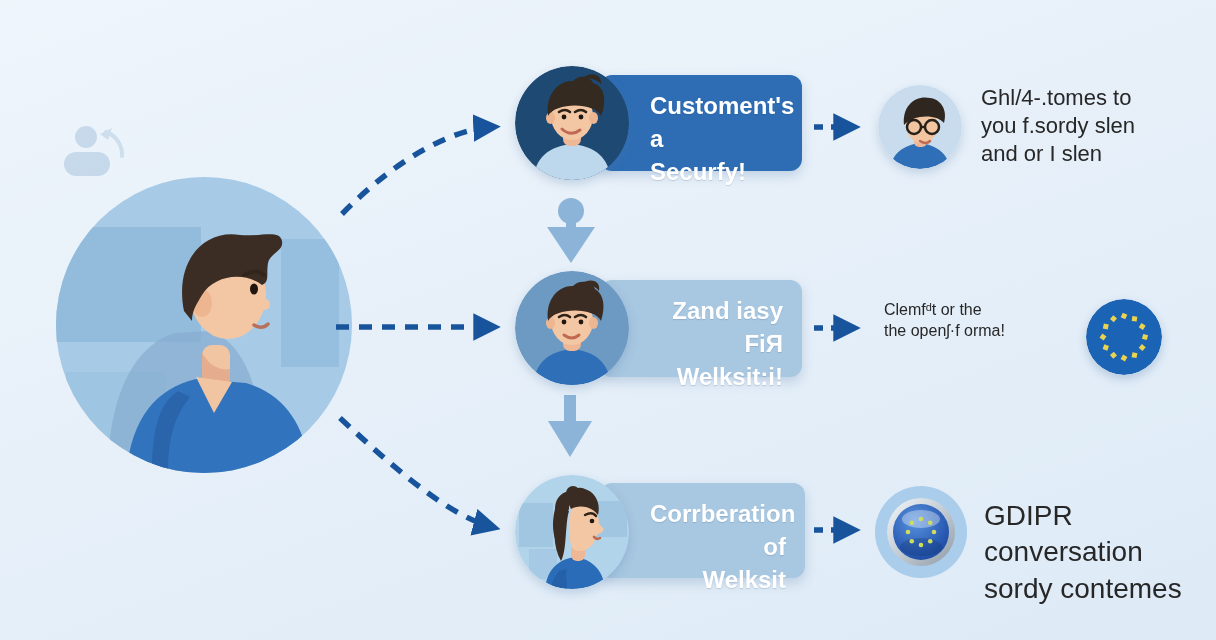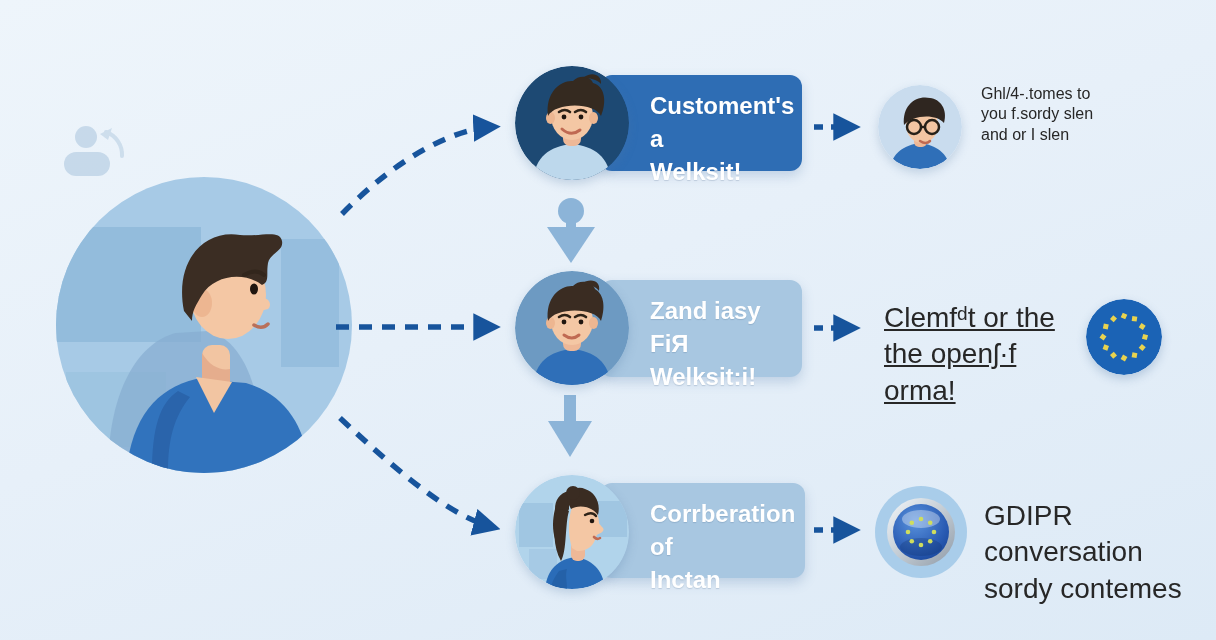--- a/index.html
+++ b/index.html
@@ -19,31 +19,31 @@
     border-radius:12px;
     box-shadow:0 5px 12px rgba(90,130,175,.28);
     color:#ffffff;
     font-weight:bold;
     font-size:24px;
     line-height:1.38;
     padding:14px 19px 0 50px;
     box-sizing:border-box;
   }
   .bubble--primary{background:#2e6db4;}
-  .bubble--soft{background:#a8c7e1;}
+  .bubble--soft{background:#a8c7e1;text-align:right;}
   .bubble span{display:block;text-shadow:0 1px 1px rgba(40,70,110,.18);}
 
   
   .avatar{position:absolute;border-radius:50%;z-index:3;box-shadow:0 4px 10px rgba(80,120,165,.25);}
 
   
   .note{position:absolute;color:#272727;}
   .note span{display:block;}
-  .note--r1{font-size:16px;line-height:1.27;}
-  .note--r2{font-size:28px;line-height:1.3;text-decoration:underline;}
+  .note--r1{font-size:22px;line-height:1.27;}
+  .note--r2{font-size:16px;line-height:1.3;}
   .note--r3{font-size:28px;line-height:1.3;}
 
   .overlay{position:absolute;left:0;top:0;pointer-events:none;z-index:2;}
 </style>
 </head>
 <body>
 
 <div class="canvas">
 
   <svg class="abs" style="left:56px;top:100px;opacity:.55" width="80" height="80" viewBox="0 0 80 80">
@@ -100,21 +100,21 @@
     <polygon points="4,30 52,30 28,66" fill="#8cb4d8"></polygon>
   </svg>
 
   <svg class="abs" style="left:548px;top:395px" width="44" height="64" viewBox="0 0 44 64">
     <rect x="16" y="0" width="12" height="28" fill="#8cb4d8"></rect>
     <polygon points="0,26 44,26 22,62" fill="#8cb4d8"></polygon>
   </svg>
 
   <div class="bubble bubble--primary" style="left:600px;top:75px;width:202px;height:96px">
     <span>Customent's a</span>
-    <span>Welksit!</span>
+    <span>Securfy!</span>
   </div>
   <svg class="avatar" style="left:515px;top:66px" width="114" height="114" viewBox="0 0 114 114">
     <defs>
         <clipPath id="c1">
           <circle cx="57" cy="57" r="57"></circle>
         </clipPath>
       </defs>
     <circle cx="57" cy="57" r="57" fill="#1d4973"></circle>
     <g clip-path="url(#c1)">
       <path d="M18,114 C20,92 34,80 57,78 C80,80 94,92 96,114 Z" fill="#bdd8ec"></path>
@@ -198,21 +198,21 @@
       <rect x="17.3" y="25" width="5" height="5" transform="rotate(12 19.8 27.5)"></rect>
       <rect x="25" y="17.3" width="5" height="5" transform="rotate(42 27.5 19.8)"></rect>
       <rect x="35.5" y="14.5" width="5" height="5" transform="rotate(25 38 17)"></rect>
       <rect x="46" y="17.3" width="5" height="5" transform="rotate(8 48.5 19.8)"></rect>
       <rect x="53.7" y="25" width="5" height="5" transform="rotate(33 56.2 27.5)"></rect>
     </g>
   </svg>
 
   <div class="bubble bubble--soft" style="left:600px;top:483px;width:205px;height:95px">
     <span>Corrberation of</span>
-    <span>Inctan</span>
+    <span>Welksit</span>
   </div>
   <svg class="avatar" style="left:515px;top:475px" width="114" height="114" viewBox="0 0 114 114">
     <defs>
         <clipPath id="c3">
           <circle cx="57" cy="57" r="57"></circle>
         </clipPath>
       </defs>
     <circle cx="57" cy="57" r="57" fill="#b1d4eb"></circle>
     <g clip-path="url(#c3)">
       <rect x="4" y="28" width="34" height="44" fill="#a0c6e2"></rect>

